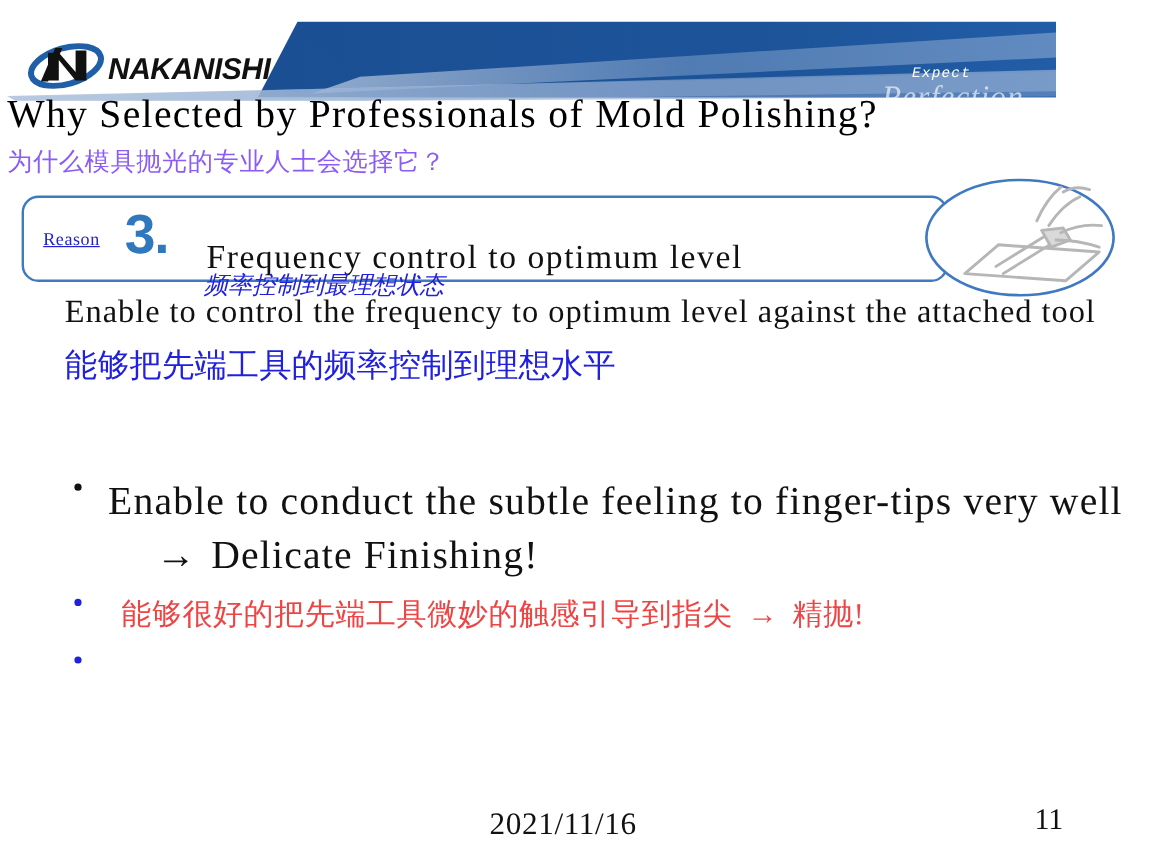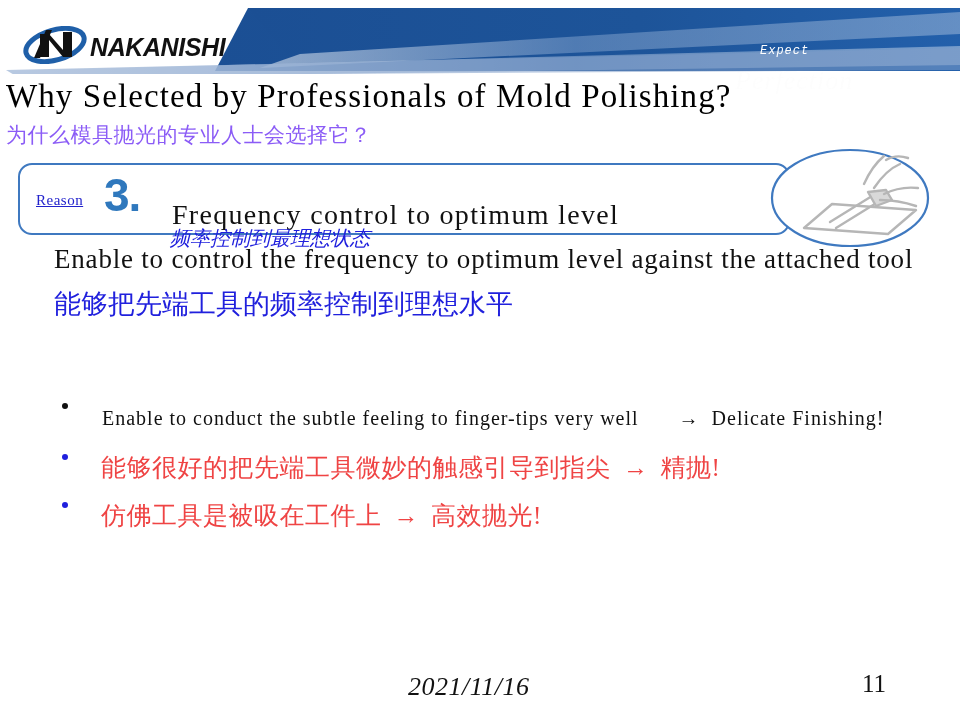--- a/index.html
+++ b/index.html
@@ -12,22 +12,22 @@
     height: 720px;
     position: relative;
     overflow: hidden;
     font-family: "Liberation Serif", "DejaVu Serif", serif;
     color: #000000;
   }
 
   
   .banner {
     position: absolute;
-    left: 0; top: 8px;
-    width: 960px;
+    left: 0; top: 18px;
+    width: 880px;
     height: 70px;
     overflow: hidden;
   }
   .banner-svg { display: block; }
 
   .logo-wrap {
     position: absolute;
     left: 22px;
     top: 18px;
     width: 212px;
@@ -169,45 +169,43 @@
     position: absolute;
     left: 18px;
     top: 0.44em;
     width: 6px;
     height: 6px;
     background: #111111;
     border-radius: 50%;
   }
   .bullet-dot.blue { background: #2020dd; }
   .bullet-text-en {
-    font-size: 20px;
+    font-size: 33px;
     line-height: 45px;
     letter-spacing: 1px;
     color: #111111;
-    margin-left: 12px;
   }
   .bullet-text-cn {
     font-size: 25px;
     line-height: 42px;
     color: #ef4444;
     letter-spacing: 0.5px;
     margin-left: 11px;
   }
   .gap { display: inline-block; width: 40px; }
   .gap-sm { display: inline-block; width: 12px; }
 
   
   .footer-date {
     position: absolute;
     left: 408px;
     top: 672px;
     font-size: 26px;
     color: #111111;
     letter-spacing: 0.5px;
-    font-style: italic;
   }
   .footer-page {
     position: absolute;
     left: 862px;
     top: 670px;
     font-size: 25px;
     color: #111111;
   }
 </style>
 </head>
@@ -302,19 +300,18 @@
   </div>
 
   <div class="bullet-row">
     <span class="bullet-dot blue"></span>
     <span class="bullet-text-cn"><span>能够很好的把先端工具微妙的触感引导到指尖</span><span class="gap-sm"></span><span>→</span><span class="gap-sm"></span><span>精抛!</span></span>
   </div>
 
 
   <div class="bullet-row">
     <span class="bullet-dot blue"></span>
-    <span class="bullet-text-cn"><span>仿佛工具是被吸在工件上</span><span class="gap-sm"></span><span>→</span><span class="gap-sm"></span><span>高效抛光!</span></span>
   </div>
 
 </div>
 
 <div class="footer-date">2021/11/16</div>
 <div class="footer-page">11</div>
 
 </body></html>

